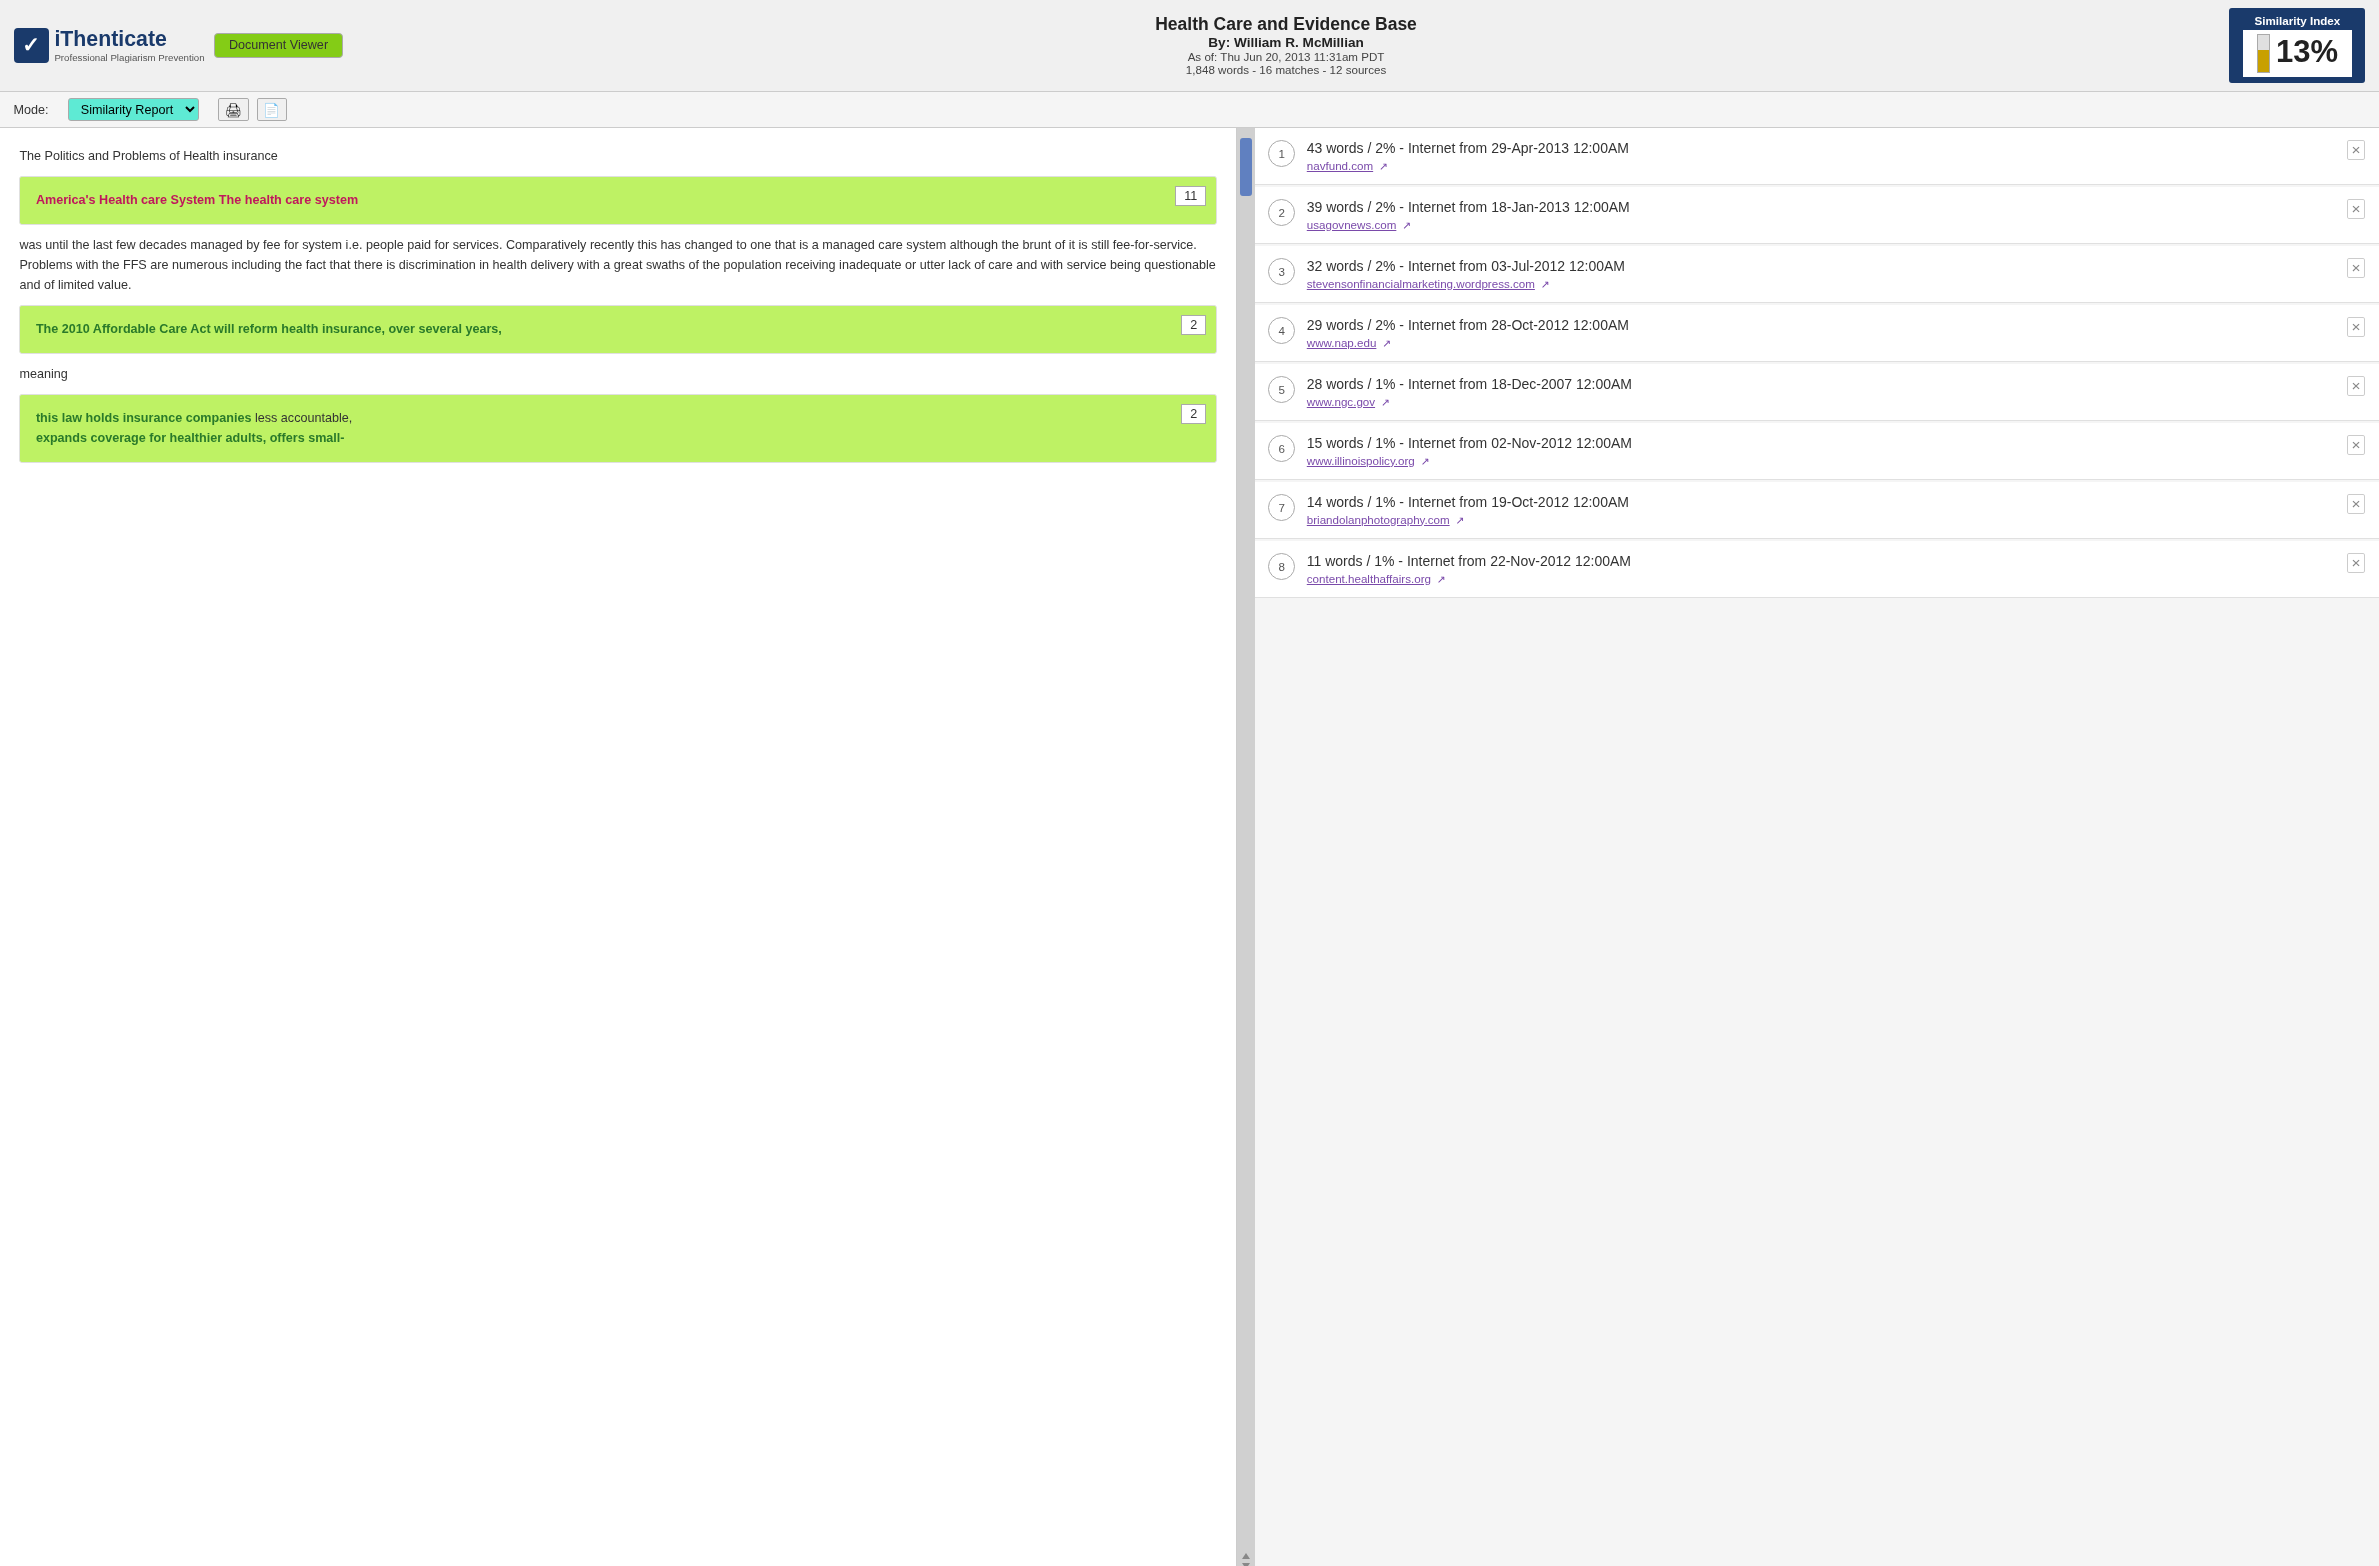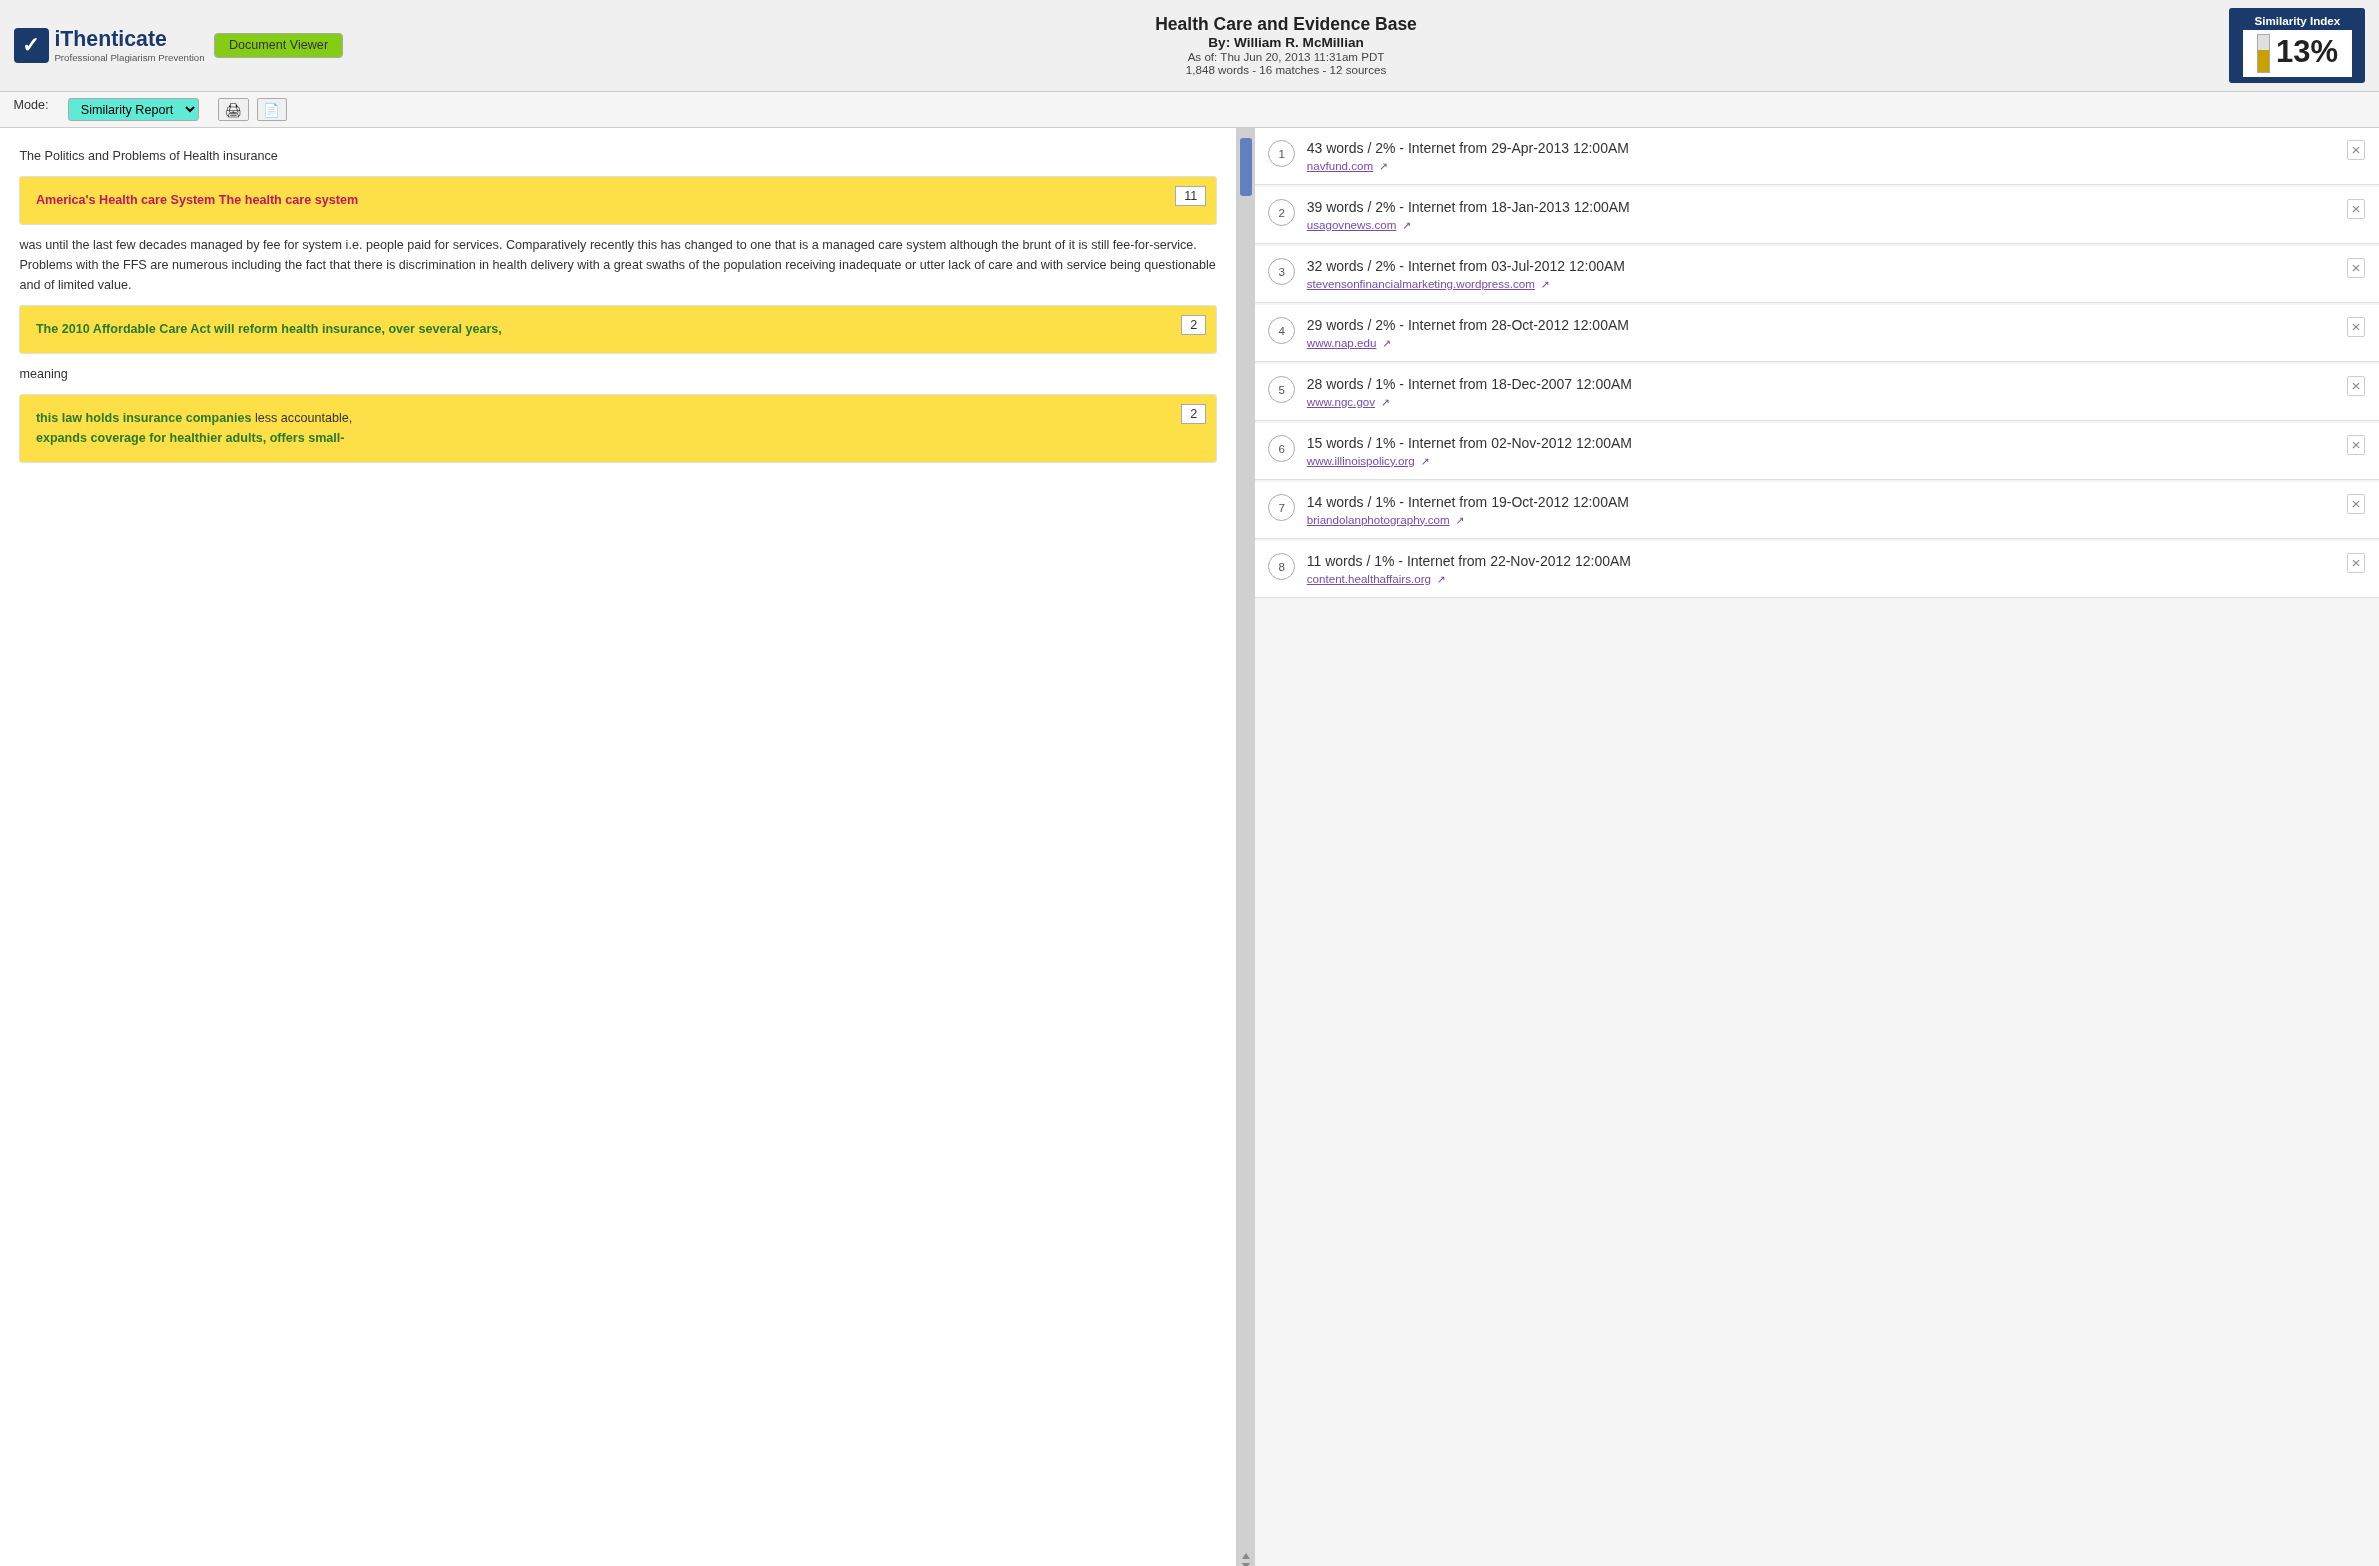--- a/index.html
+++ b/index.html
@@ -71,20 +71,21 @@
       border: 1px solid #aaa;
     }
     .sim-percent { font-size: 31px; font-weight: bold; color: #222; }
 
     
     .toolbar {
       background: #f5f5f5;
       border-bottom: 1px solid #ccc;
       padding: 5.8px 13.6px;
       display: flex;
+      align-items: center;
       gap: 19.4px;
     }
     .mode-label { font-size: 12.6px; color: #333; }
     .mode-select {
       border: 1px solid #aaa;
       background: #5eead4;
       padding: 2.9px 7.8px;
       font-size: 12.6px;
       border-radius: 2.9px;
       cursor: pointer;
@@ -118,21 +119,21 @@
       width: 52%;
       background: white;
       overflow-y: auto;
       padding: 17.5px 19.4px;
       border-right: 1px solid #ccc;
       position: relative;
     }
     .left-pane p { font-size: 12.6px; line-height: 1.6; margin-bottom: 9.7px; color: #333; }
 
     .match-block {
-      background: #fde047;
+      background: #bef264;
       border: 1px solid #e0e0e0;
       border-radius: 2.9px;
       padding: 13.6px 15.5px;
       margin: 9.7px 0;
       position: relative;
     }
     .match-number {
       position: absolute;
       top: 9.7px; right: 9.7px;
       border: 1px solid #aaa;

